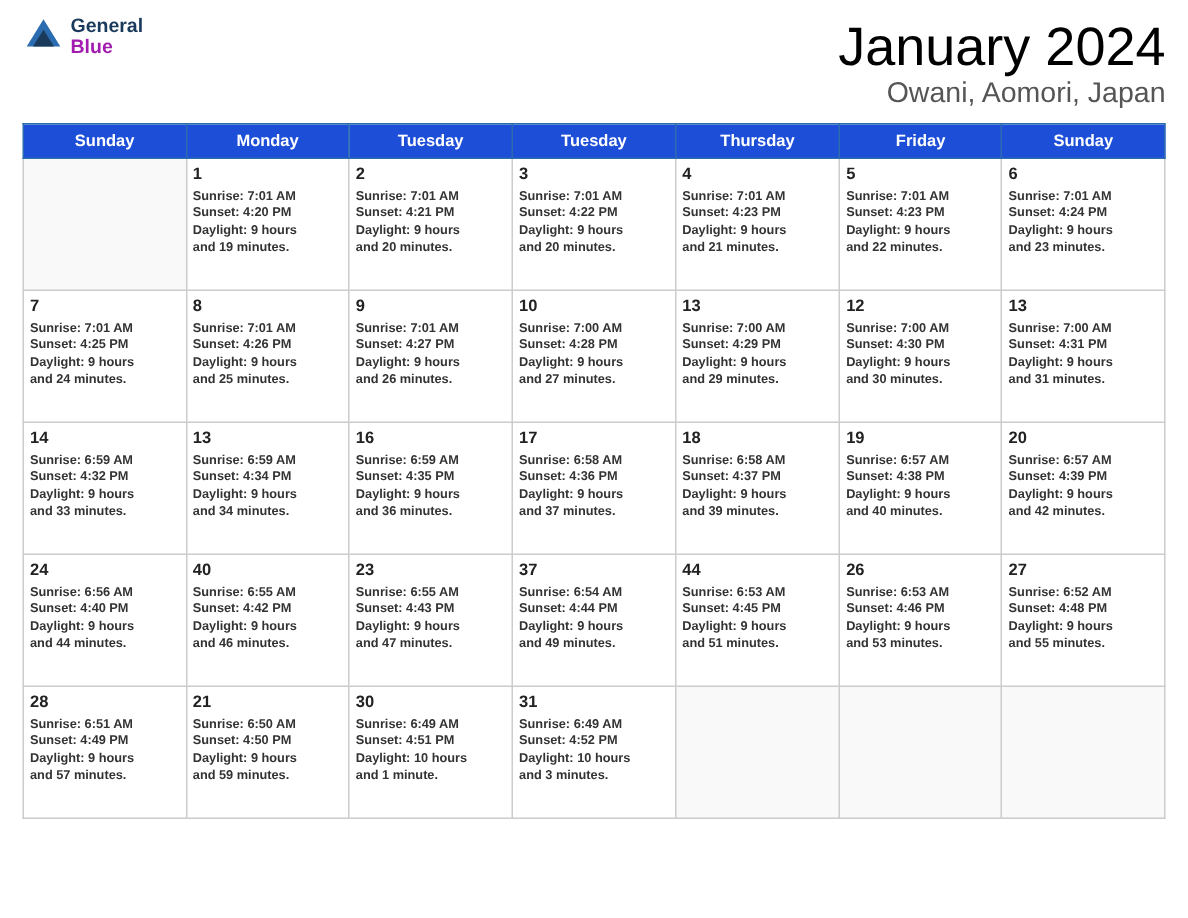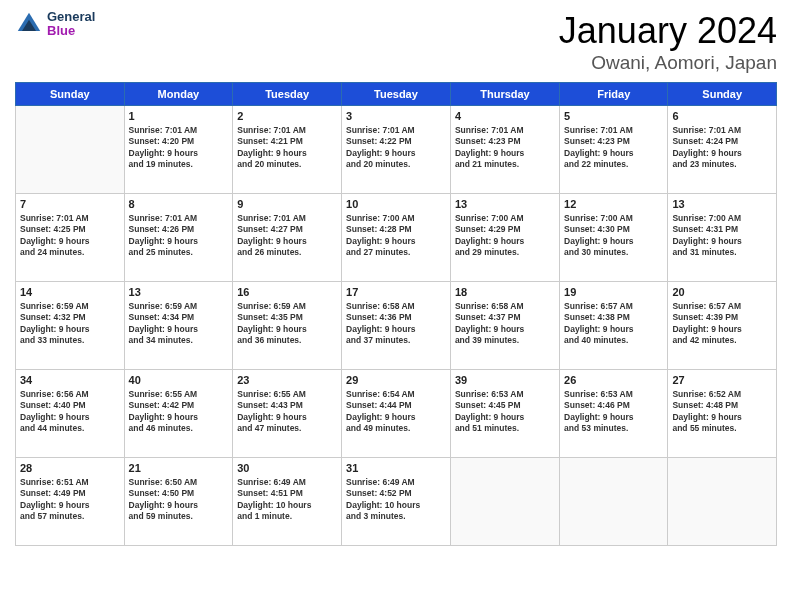--- a/index.html
+++ b/index.html
@@ -212,37 +212,37 @@
             <span class="day-num">19</span>
             <div class="day-info">Sunrise: 6:57 AM<br>Sunset: 4:38 PM<br>Daylight: 9 hours<br>and 40 minutes.</div>
           </td>
           <td>
             <span class="day-num">20</span>
             <div class="day-info">Sunrise: 6:57 AM<br>Sunset: 4:39 PM<br>Daylight: 9 hours<br>and 42 minutes.</div>
           </td>
         </tr>
         <tr>
           <td>
-            <span class="day-num">34</span>
+            <span class="day-num">24</span>
             <div class="day-info">Sunrise: 6:56 AM<br>Sunset: 4:40 PM<br>Daylight: 9 hours<br>and 44 minutes.</div>
           </td>
           <td>
             <span class="day-num">40</span>
             <div class="day-info">Sunrise: 6:55 AM<br>Sunset: 4:42 PM<br>Daylight: 9 hours<br>and 46 minutes.</div>
           </td>
           <td>
             <span class="day-num">23</span>
             <div class="day-info">Sunrise: 6:55 AM<br>Sunset: 4:43 PM<br>Daylight: 9 hours<br>and 47 minutes.</div>
           </td>
           <td>
-            <span class="day-num">29</span>
+            <span class="day-num">37</span>
             <div class="day-info">Sunrise: 6:54 AM<br>Sunset: 4:44 PM<br>Daylight: 9 hours<br>and 49 minutes.</div>
           </td>
           <td>
-            <span class="day-num">39</span>
+            <span class="day-num">44</span>
             <div class="day-info">Sunrise: 6:53 AM<br>Sunset: 4:45 PM<br>Daylight: 9 hours<br>and 51 minutes.</div>
           </td>
           <td>
             <span class="day-num">26</span>
             <div class="day-info">Sunrise: 6:53 AM<br>Sunset: 4:46 PM<br>Daylight: 9 hours<br>and 53 minutes.</div>
           </td>
           <td>
             <span class="day-num">27</span>
             <div class="day-info">Sunrise: 6:52 AM<br>Sunset: 4:48 PM<br>Daylight: 9 hours<br>and 55 minutes.</div>
           </td>

